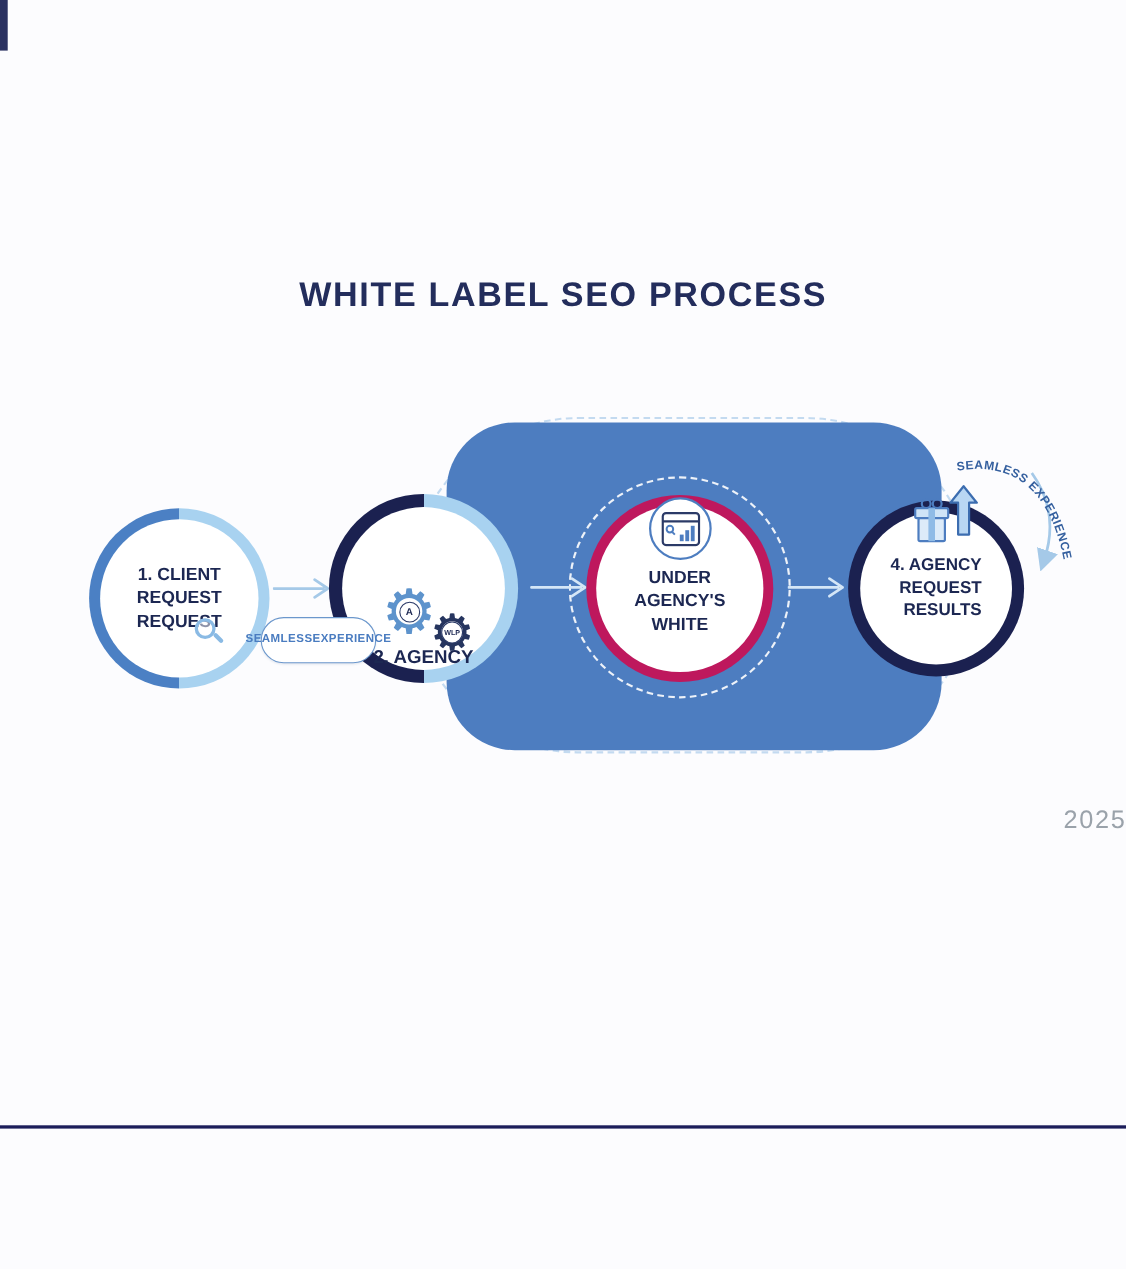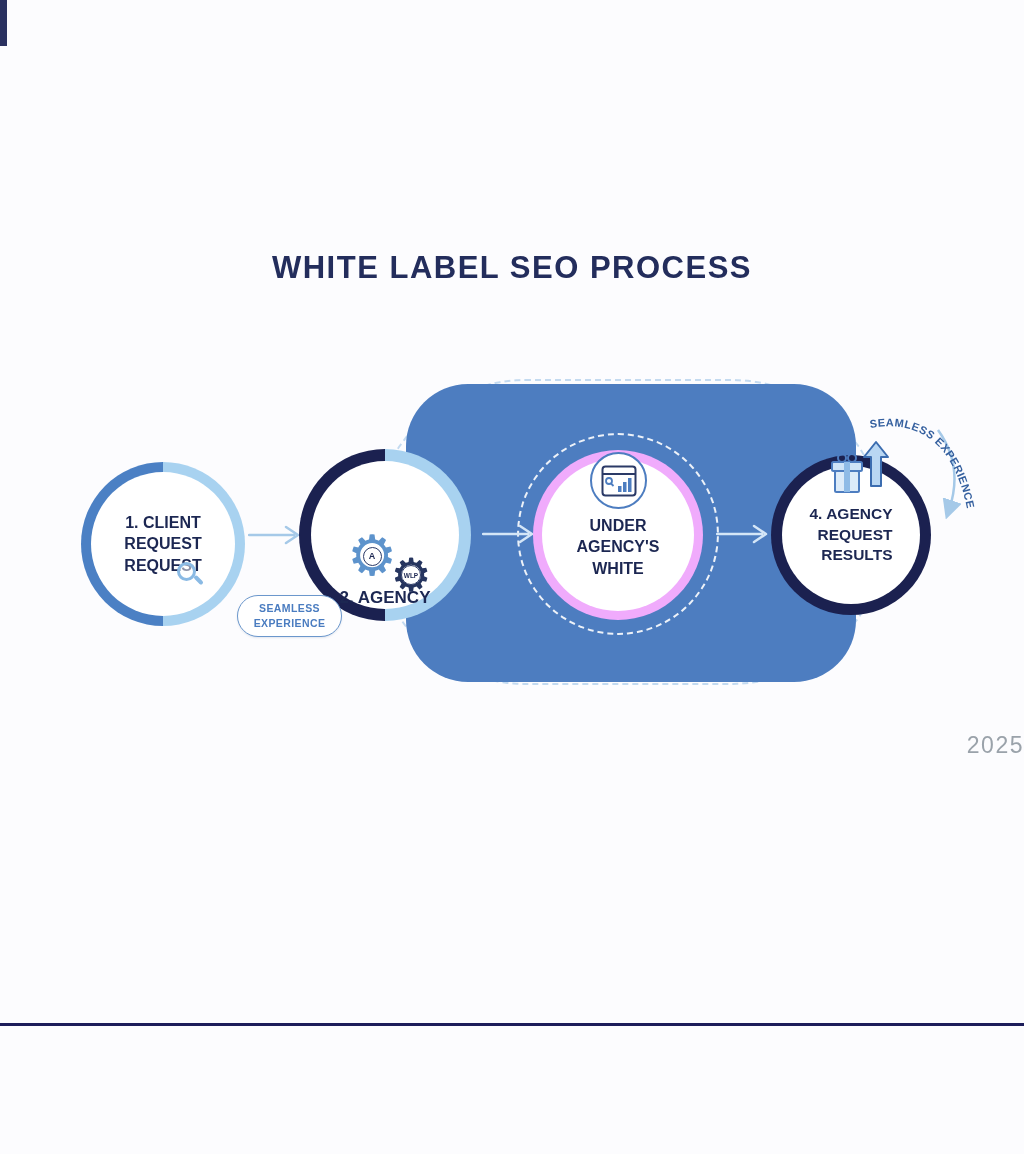--- a/index.html
+++ b/index.html
@@ -51,21 +51,21 @@
   .c1 { left:81px; top:462px; width:164px; height:164px;
         background:conic-gradient(#a8d2f0 0deg 180deg, #4b80c4 180deg 360deg); }
   .c1 .ring-inner { inset:10px; }
   .c1 .step-text { font-size:16px; }
 
   .c2 { left:299px; top:449px; width:172px; height:172px;
         background:conic-gradient(#a8d2f0 0deg 180deg, #1b2150 180deg 360deg); }
   .c2 .ring-inner { inset:12px; justify-content:flex-end; padding-top:38px; }
   .c2 .step-text { font-size:17px; }
 
-  .c3 { left:533px; top:450px; width:170px; height:170px; background:#f0abfc; }
+  .c3 { left:533px; top:450px; width:170px; height:170px; background:#be185d; }
   .c3 .ring-inner { inset:9px; padding-top:24px; }
   .c3 .step-text { font-size:16px; }
 
   .c4 { left:771px; top:455px; width:160px; height:160px; background:#1b2150; }
   .c4 .ring-inner { inset:11px;text-align:right; }
   .c4 .step-text { font-size:15.5px; }
 
   
   .magnifier { position:absolute; left:96px; top:100px; width:28px; height:28px; }
   .mag-lens { width:19px; height:19px; border:3px solid #8abae4; border-radius:50%;
@@ -101,23 +101,23 @@
   .growth-arrow-icon { position:absolute; left:862px; top:440px; z-index:7; }
 
   
   .flow-arrow { position:absolute; z-index:4; }
   .arrow1 { left:248px; top:524px; }
   .arrow2 { left:482px; top:523px; }
   .arrow3 { left:716px; top:523px; }
 
   
   .seamless-pill {
-    position:absolute; left:237px; top:595px; width:105px; height:42px;
+    position:absolute; left:237px; top:561px; width:105px; height:42px;
     background:#fff; border:1.5px solid #6b97cc; border-radius:21px;
-    display:flex; flex-direction:column; align-items:center; justify-content:center;
+    display:flex; flex-direction:row; align-items:center; justify-content:center;
     font-size:10.5px; font-weight:bold; color:#4a7cc0;
     letter-spacing:0.4px; line-height:1.45;
     box-shadow:0 1px 2px rgba(40,70,120,0.12);
     z-index:5;
   }
 
   .curved-label-svg { position:absolute; left:852px; top:386px; z-index:5; }
 
   .year {
     position:absolute; top:732px; left:0; width:100%;

